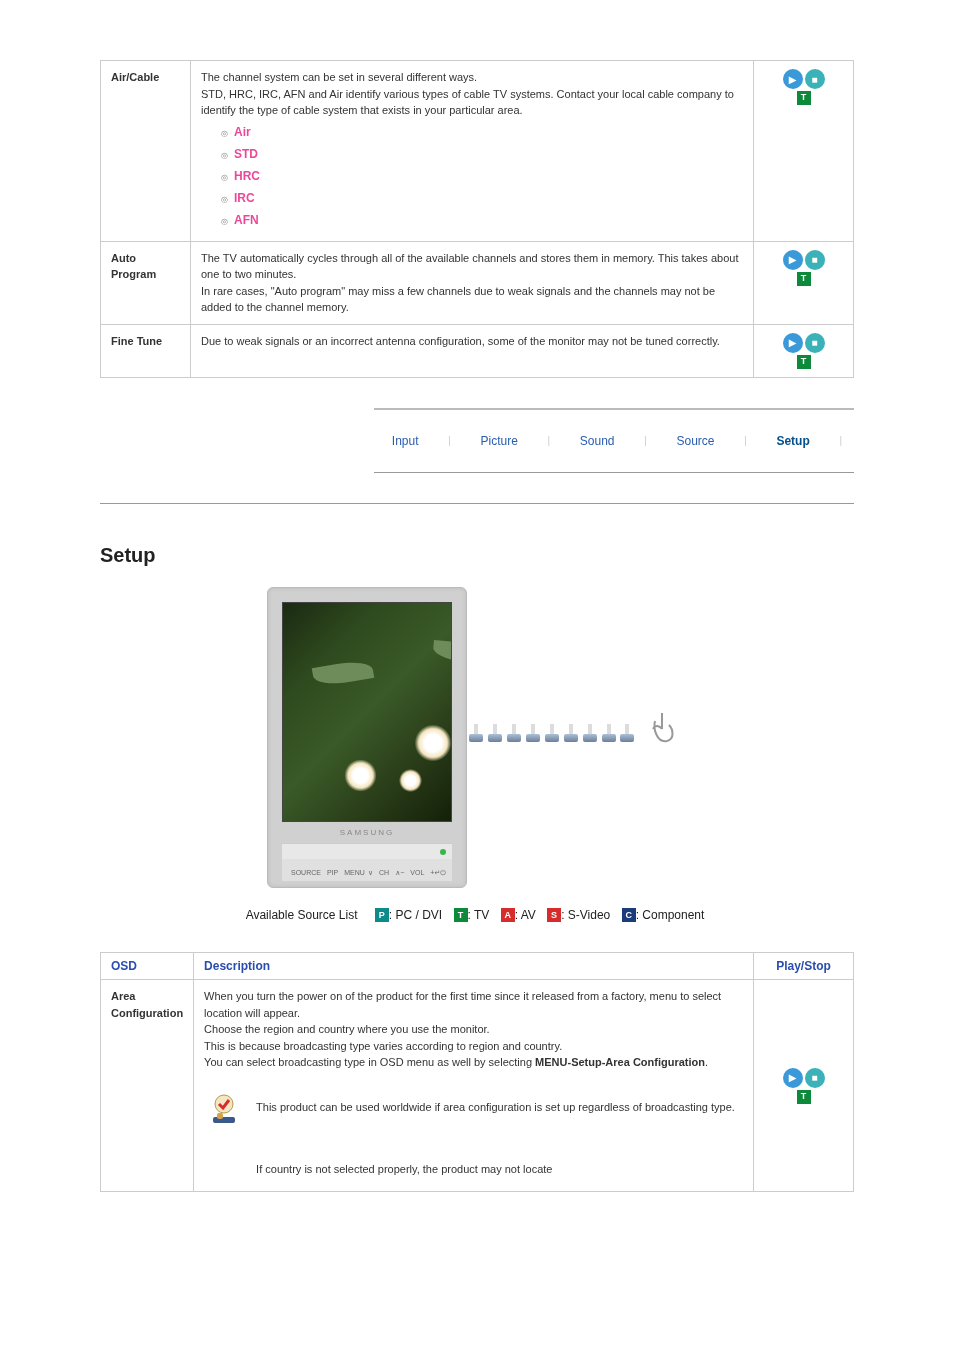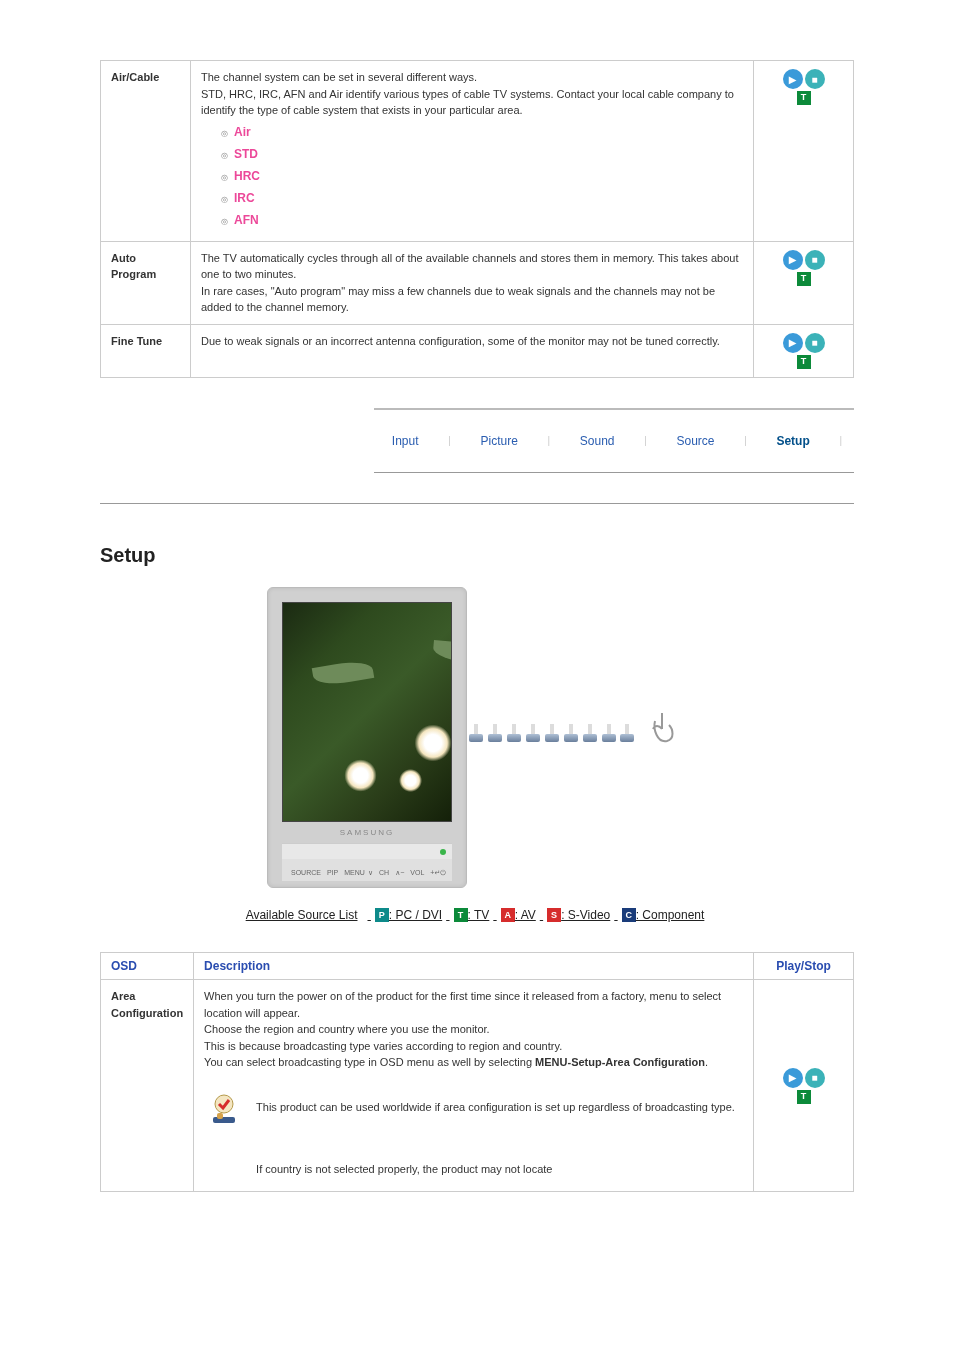--- a/index.html
+++ b/index.html
@@ -244,21 +244,20 @@
       font-size: 30px;
       line-height: 0.6;
     }
     .hand svg { stroke:#999; stroke-width:2; fill:none; }
 
     .source-list {
       text-align: center;
       margin: 20px 0 30px 0;
       font-size: 12px;
       color: #222;
-      text-decoration: underline;
     }
     .source-list .label { margin-right: 10px; }
     .source-list span.item { margin: 0 4px; }
 
     .setup-table {
       width: 100%;
       border-collapse: collapse;
       border: 1px solid #ccc;
     }
     .setup-table th {

